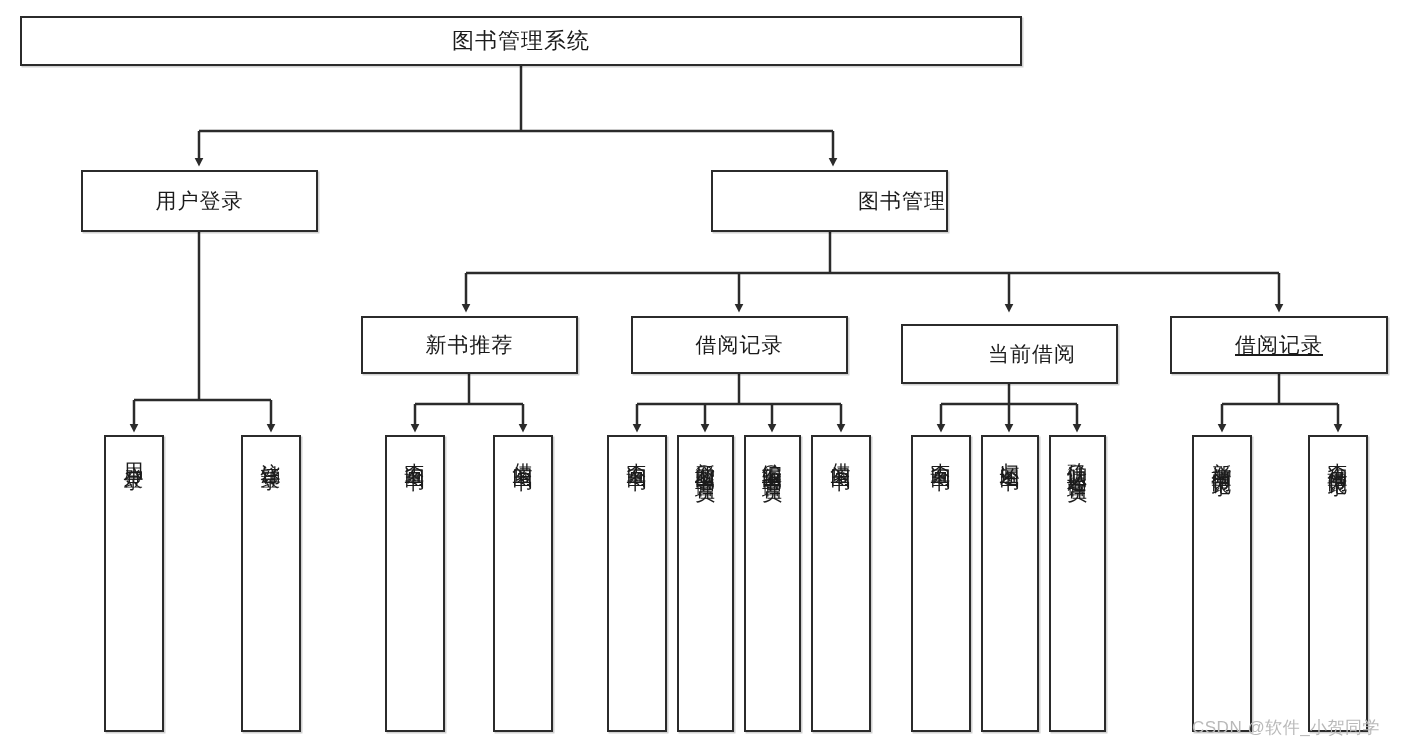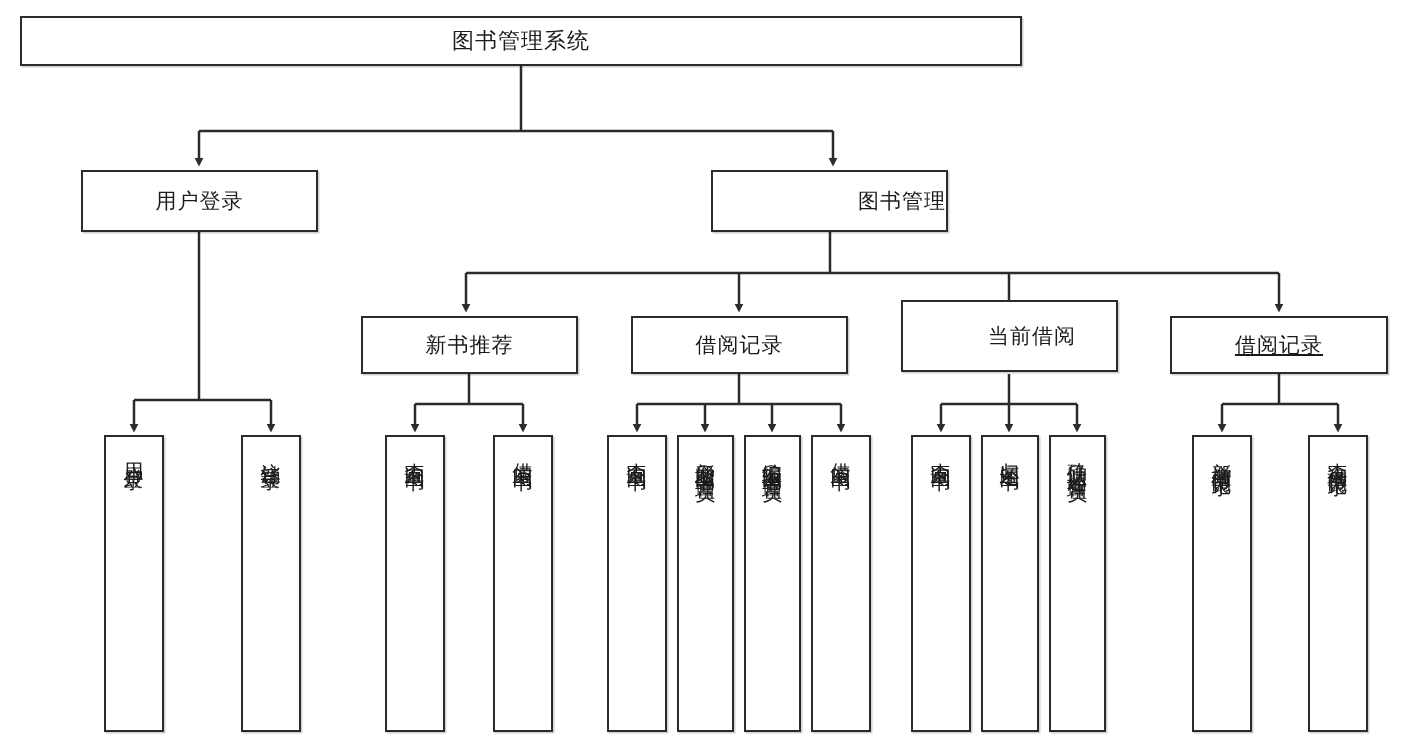--- a/index.html
+++ b/index.html
@@ -132,21 +132,21 @@
   <div class="node" style="left:711px; top:170px; width:237px; height:62px;justify-content:flex-end;">
     <span class="node-label">图书管理</span>
   </div>
 
   <div class="node" style="left:361px; top:316px; width:217px; height:58px;">
     <span class="node-label">新书推荐</span>
   </div>
   <div class="node" style="left:631px; top:316px; width:217px; height:58px;">
     <span class="node-label">借阅记录</span>
   </div>
-  <div class="node" style="left:901px; top:300px; width:217px; height:72px;padding-left:45px;">
+  <div class="node" style="left:901px; top:324px; width:217px; height:60px;padding-left:45px;">
     <span class="node-label">当前借阅</span>
   </div>
   <div class="node" style="left:1170px; top:316px; width:218px; height:58px;text-decoration:underline;">
     <span class="node-label">借阅记录</span>
   </div>
 
   <div class="node vertical" style="left:104px; top:435px; width:60px; height:297px;">
     <span class="node-label">用户登录</span>
   </div>
   <div class="node vertical" style="left:241px; top:435px; width:60px; height:297px;">
@@ -183,14 +183,15 @@
     <span class="node-label">确认归还（管理员）</span>
   </div>
 
   <div class="node vertical" style="left:1192px; top:435px; width:60px; height:297px;">
     <span class="node-label">新增借阅记录</span>
   </div>
   <div class="node vertical" style="left:1308px; top:435px; width:60px; height:297px;">
     <span class="node-label">查询借阅记录</span>
   </div>
 
+  <div class="watermark" style="left:1192px; top:716px;">CSDN @软件_小贺同学</div>
 
 </div>
 
 </body></html>

